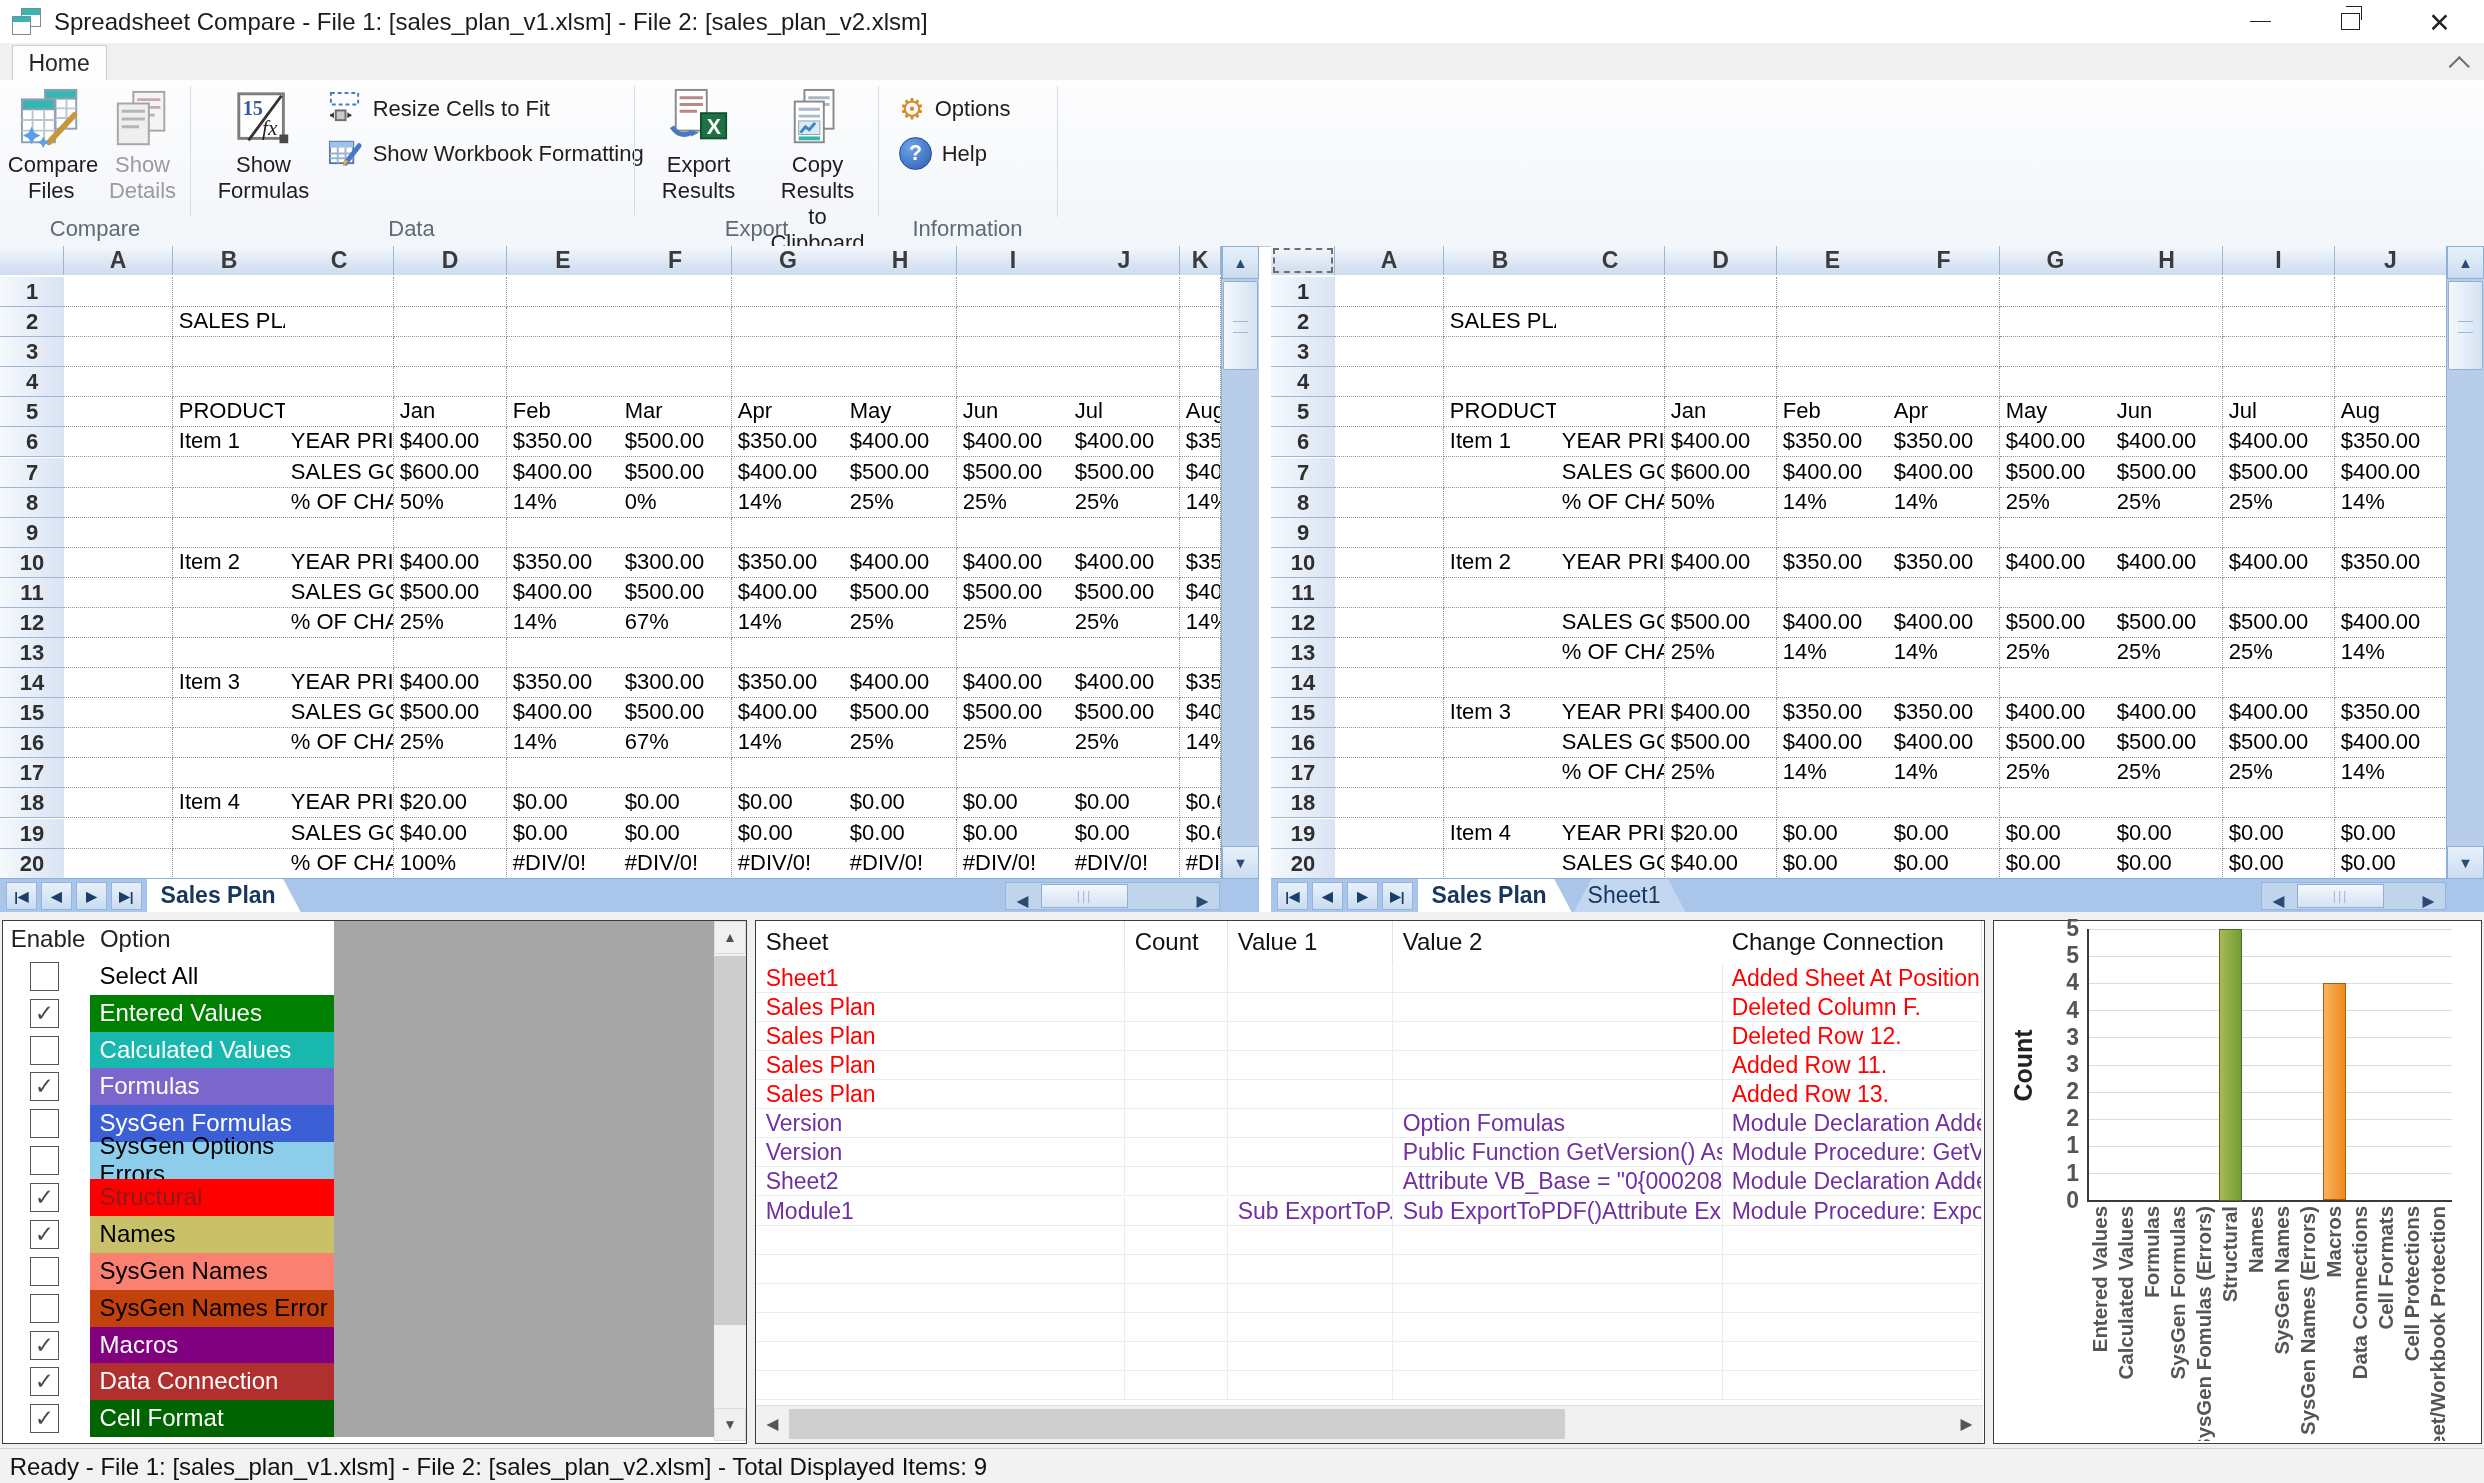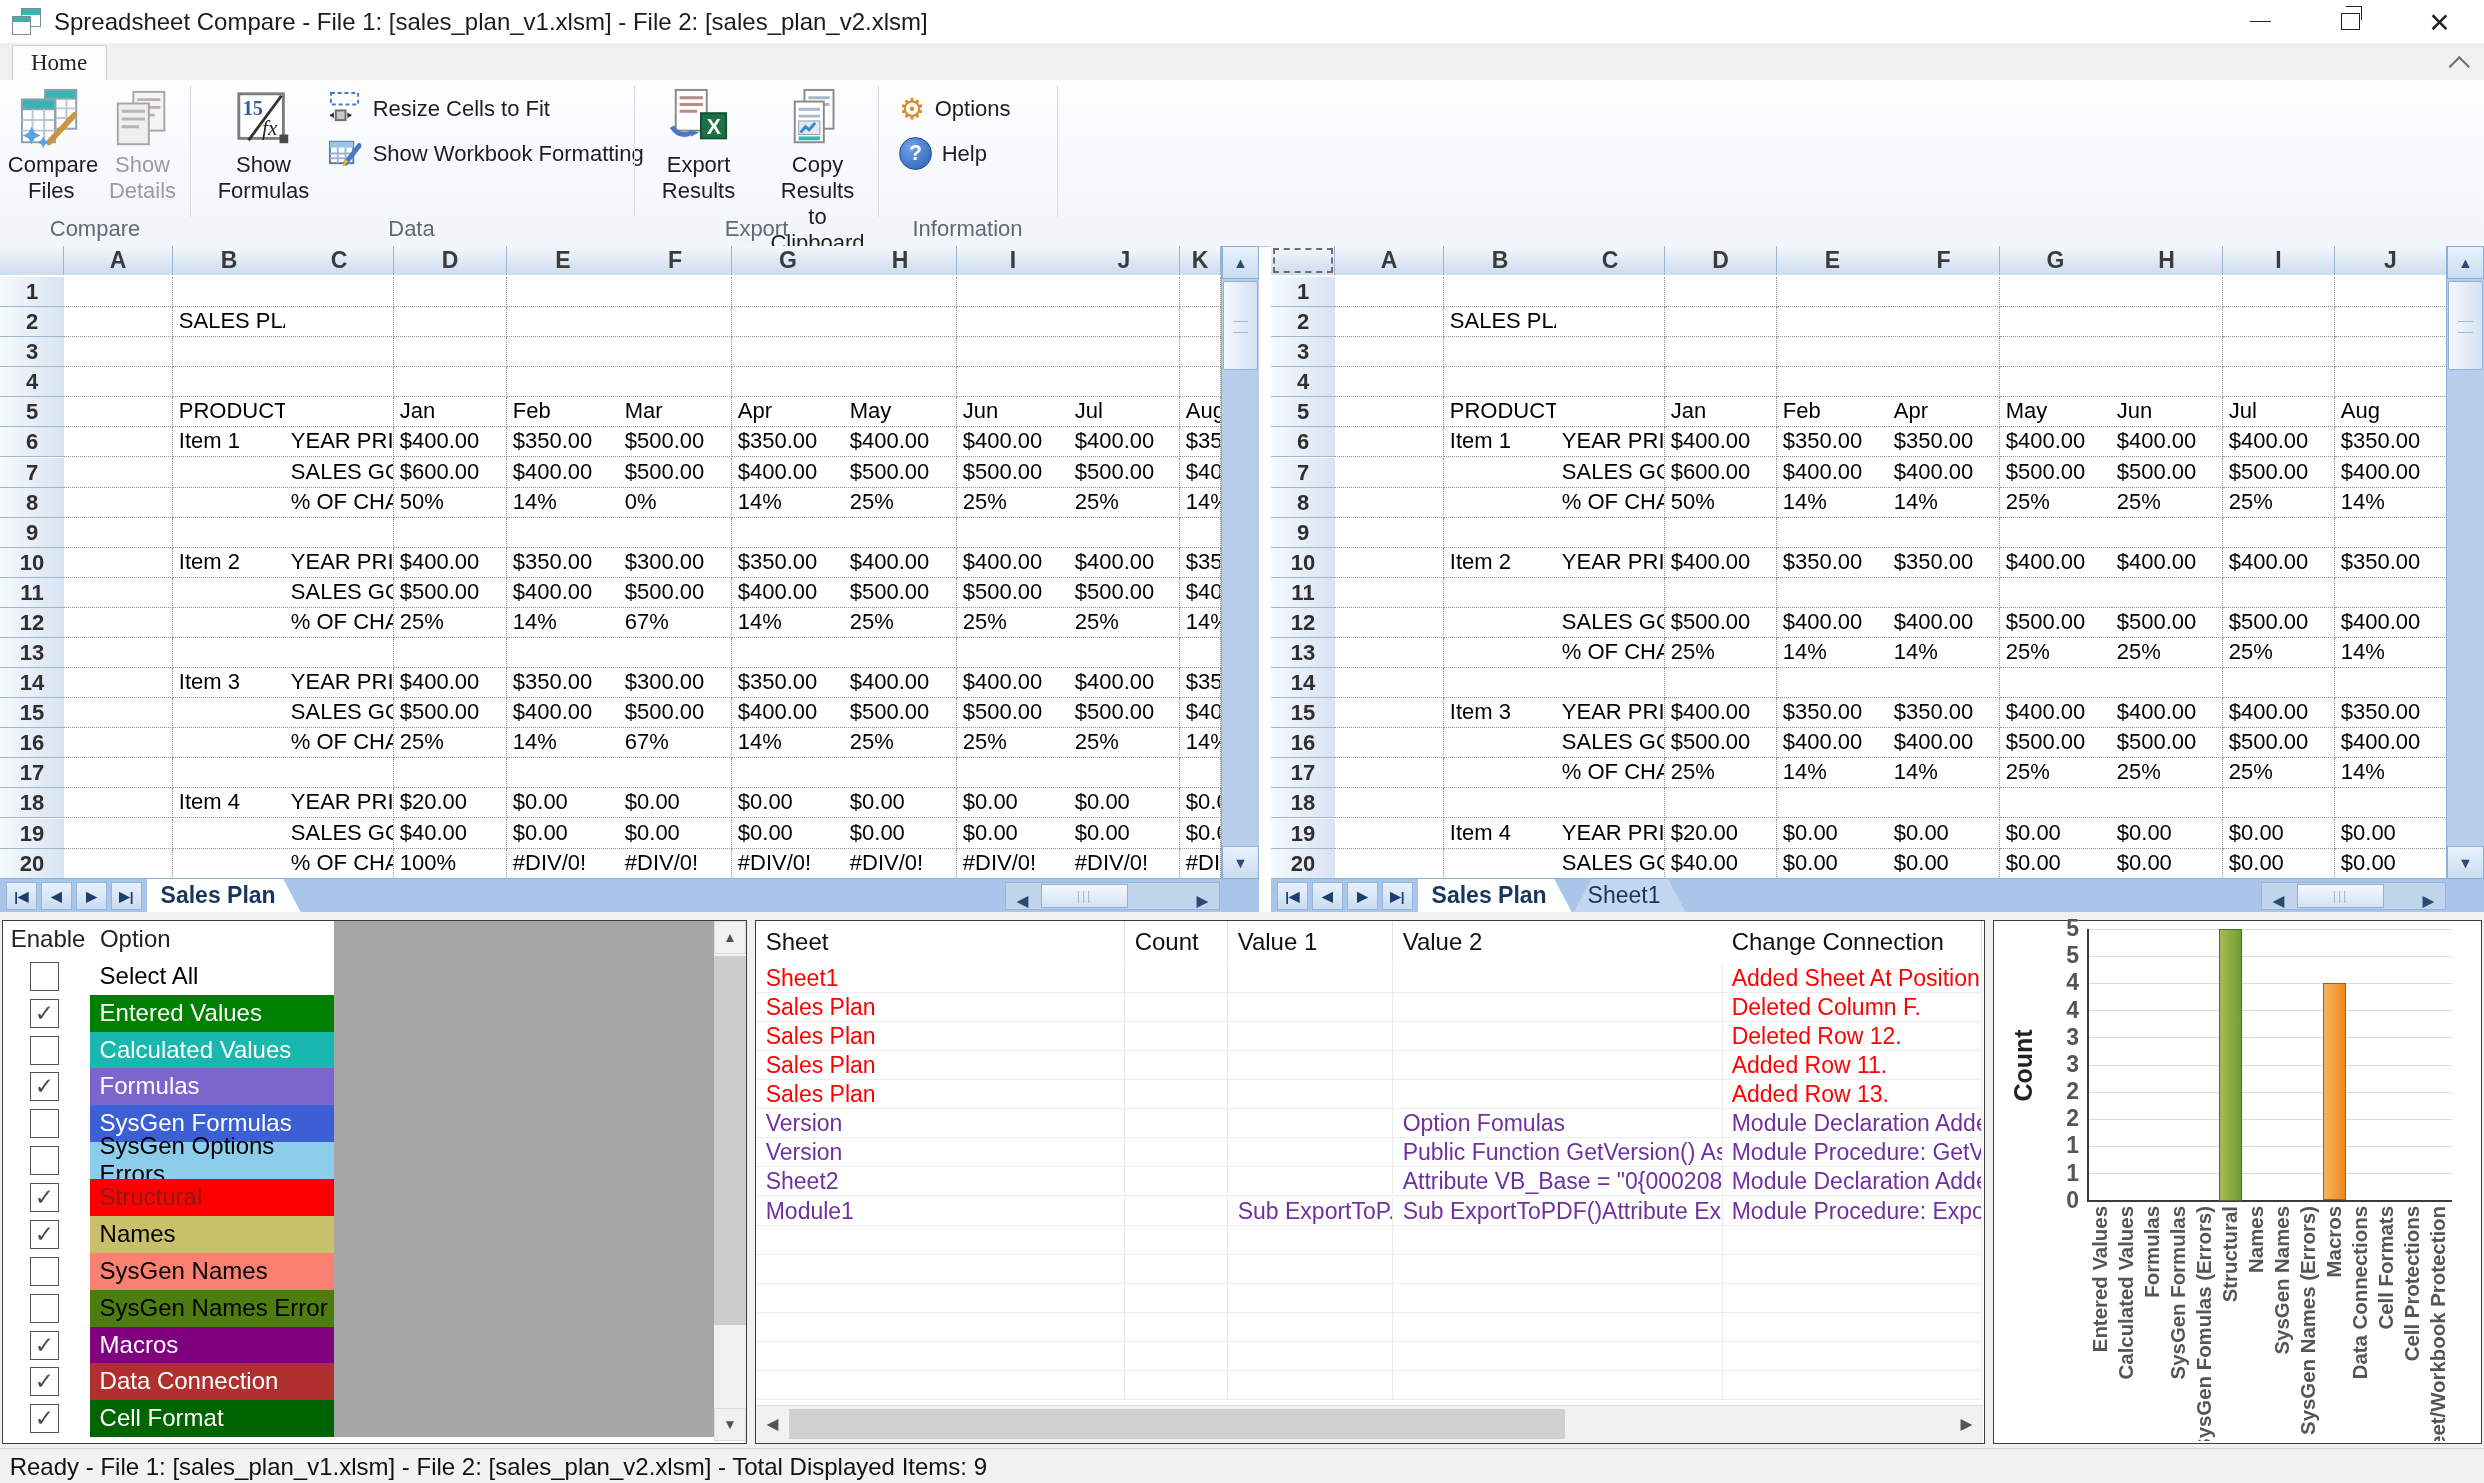--- a/index.html
+++ b/index.html
@@ -12,21 +12,21 @@
   .ti-sheet{position:absolute;background:#fff;border:1.9px solid #7a8a99;}
   .ti-head{position:absolute;left:0;top:0;right:0;height:5.8px;background:#35b6b0;}
   .title-text{position:absolute;left:54px;top:7.8px;font-size:24px;color:#1b1b1b;white-space:nowrap;}
   .winbtn{position:absolute;top:0;width:89px;height:43px;display:flex;align-items:center;justify-content:center;}
   .ic-min{width:21.3px;height:1.9px;background:#222;}
   .ic-restore{width:16.5px;height:14.6px;border:1.9px solid #222;position:relative;background:#fff;}
   .ic-restore:before{content:"";position:absolute;left:3.9px;top:-7.8px;width:14.6px;height:12.6px;border:1.9px solid #222;border-bottom:none;border-left:none;}
   .ic-close{font-size:35px;line-height:35px;color:#222;}
 
   
-  .tabstrip{position:absolute;left:0;top:43px;width:2484px;height:37px;background:#f0f0f0;font-family:Liberation Serif, serif;}
+  .tabstrip{position:absolute;left:0;top:43px;width:2484px;height:37px;background:#f0f0f0;}
   .hometab{position:absolute;left:11.6px;top:1.9px;width:93px;height:35px;background:#fdfdfd;
            border:1px solid #c9ced4;border-bottom:none;display:flex;align-items:center;justify-content:center;
            font-size:23px;color:#262626;}
   .chev-up{position:absolute;right:17.5px;top:15.5px;width:12.6px;height:12.6px;border-left:2.9px solid #6d6d6d;border-top:2.9px solid #6d6d6d;transform:rotate(45deg);}
   .ribbon{position:absolute;left:0;top:80px;width:2484px;height:166px;
           background:linear-gradient(#fdfdfe,#f2f5f9);border-bottom:1px solid #c2cbd6;}
   .rsep{position:absolute;top:5.8px;height:131px;width:1px;background:#d6dce4;}
   .rgrouplabel{position:absolute;bottom:3.9px;font-size:22px;color:#5e6a76;text-align:center;}
   .bigbtn{position:absolute;top:3.9px;height:147px;text-align:center;cursor:default;}
   .bigbtn .bicon{display:block;margin:3.9px auto 1.9px auto;width:62px;height:62px;}
@@ -835,21 +835,21 @@
         <div class="opt-label" style="left: 87px; width: 244px; background: rgb(201, 192, 106); color: rgb(0, 0, 0);">Names</div>
         <div class="opt-gray" style="left: 331px; top: 0px; width: 380px; height: 37px;"></div>
       </div>
       <div class="opt-row" style="top: 332px; width: 711px;">
         <div class="opt-check" style="left: 27px;"></div>
         <div class="opt-label" style="left: 87px; width: 244px; background: rgb(250, 128, 114); color: rgb(0, 0, 0);">SysGen Names</div>
         <div class="opt-gray" style="left: 331px; top: 0px; width: 380px; height: 37px;"></div>
       </div>
       <div class="opt-row" style="top: 369px; width: 711px;">
         <div class="opt-check" style="left: 27px;"></div>
-        <div class="opt-label" style="left: 87px; width: 244px; background: #4d7c0f; color: rgb(0, 0, 0);">SysGen Names Error</div>
+        <div class="opt-label" style="left: 87px; width: 244px; background: #c2410c; color: rgb(0, 0, 0);">SysGen Names Error</div>
         <div class="opt-gray" style="left: 331px; top: 0px; width: 380px; height: 37px;"></div>
       </div>
       <div class="opt-row" style="top: 406px; width: 711px;">
         <div class="opt-check" style="left: 27px;">✓</div>
         <div class="opt-label" style="left: 87px; width: 244px; background: rgb(128, 0, 128); color: rgb(255, 255, 255);">Macros</div>
         <div class="opt-gray" style="left: 331px; top: 0px; width: 380px; height: 37px;"></div>
       </div>
       <div class="opt-row" style="top: 442px; width: 711px;">
         <div class="opt-check" style="left: 27px;">✓</div>
         <div class="opt-label" style="left: 87px; width: 244px; background: rgb(176, 48, 48); color: rgb(255, 255, 255);">Data Connection</div>

